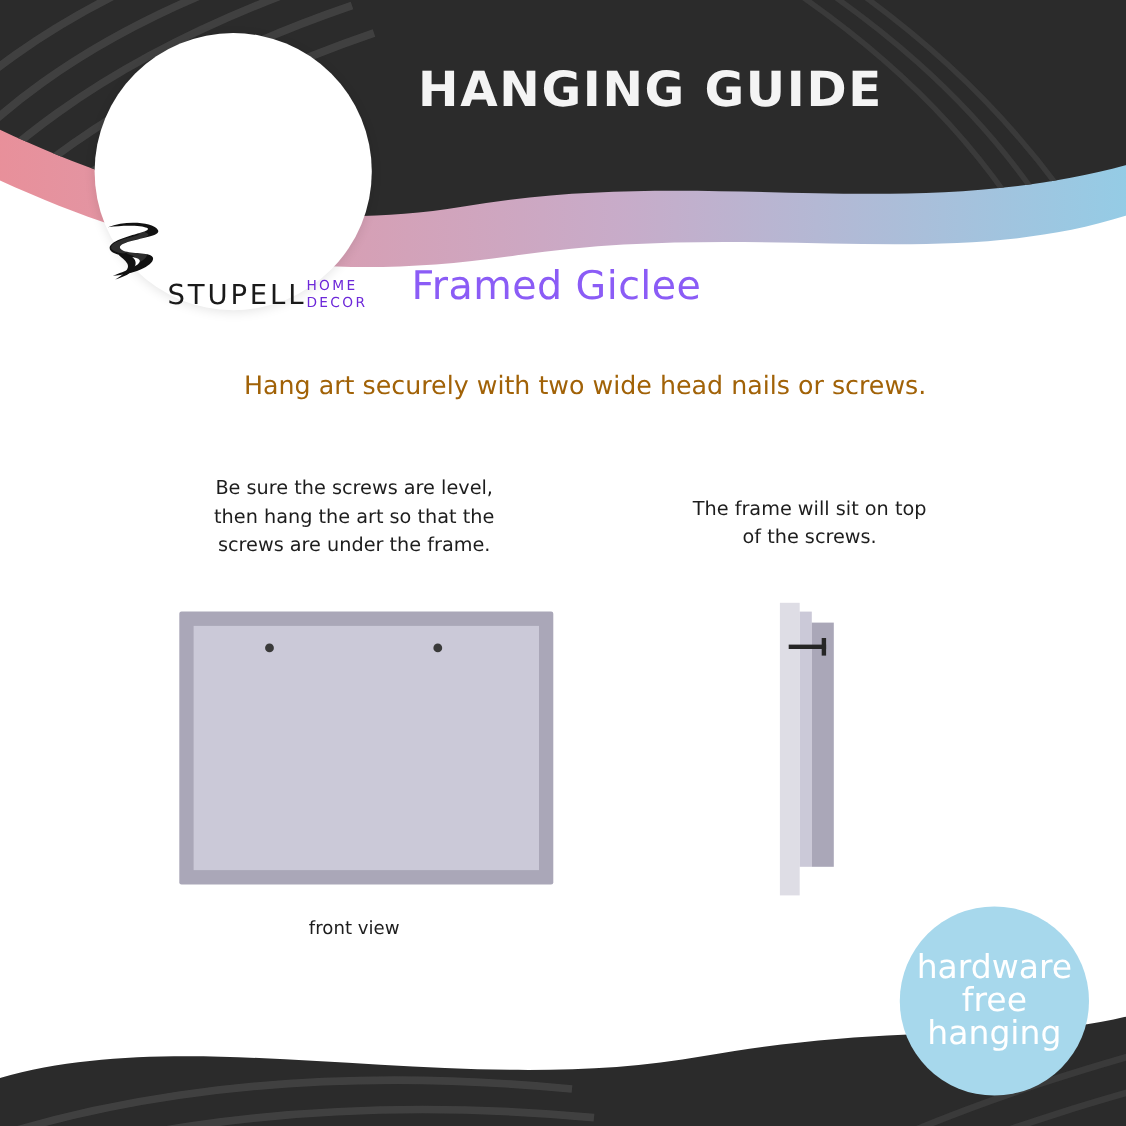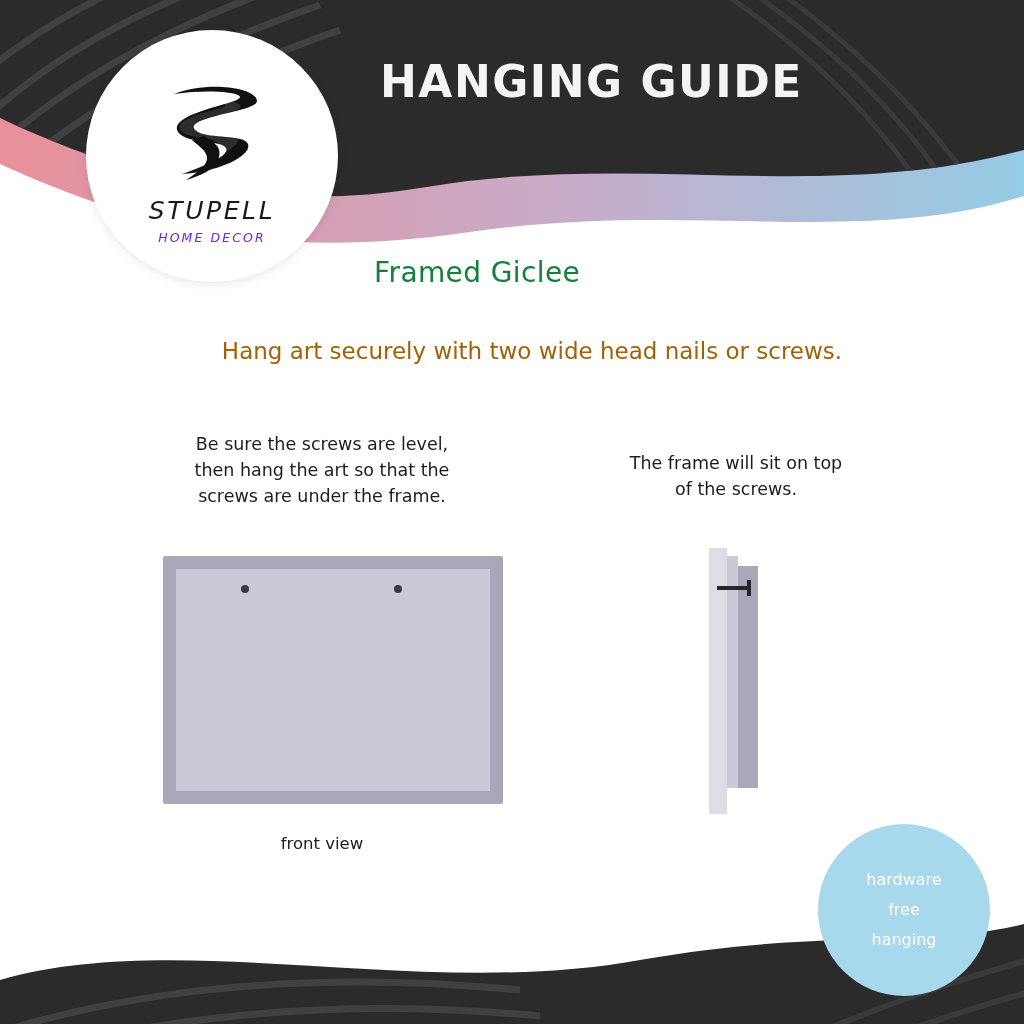--- a/index.html
+++ b/index.html
@@ -27,25 +27,24 @@
 
   
   #logo-badge {
     position: absolute;
     left: 86px; top: 30px;
     width: 252px; height: 252px;
     border-radius: 50%;
     background: #ffffff;
     box-shadow: 0 2px 10px rgba(0,0,0,0.10);
     display: flex;
-    flex-direction: column;
-    align-items: center;
+    flex-direction: row;
+    align-items: flex-end;
     justify-content: flex-start;
     padding-top: 46px;
-    font-style: italic;
   }
   #logo-mark { width: 120px; height: 110px; }
   .logo-name {
     font-family: "DejaVu Sans", sans-serif;
     font-size: 25px;
     letter-spacing: 2.6px;
     color: #1a1a1a;
     margin-top: 10px;
     font-weight: 400;
   }
@@ -62,24 +61,24 @@
     position: absolute;
     left: 380px; top: 56px;
     font-family: "DejaVu Sans", sans-serif;
     font-weight: bold;
     font-size: 44px;
     letter-spacing: 1.5px;
     color: #f4f4f4;
   }
   #product-title {
     position: absolute;
-    left: 374px; top: 256px;
-    font-family: "DejaVu Sans", sans-serif;
-    font-size: 28px;
-    color: #15803d;
+    left: 374px; top: 240px;
+    font-family: "DejaVu Sans", sans-serif;
+    font-size: 36px;
+    color: #8b5cf6;
     letter-spacing: 0.4px;
   }
   #lead-instruction {
     position: absolute;
     left: 0; top: 338px;
     width: 1024px;
     text-align: center;
     font-family: "DejaVu Sans", sans-serif;
     font-size: 23px;
     color: #a16207;
@@ -171,21 +170,21 @@
     width: 172px; height: 172px;
     border-radius: 50%;
     background: #a7d8ec;
     display: flex;
     align-items: center;
     justify-content: center;
     text-align: center;
   }
   #hardware-badge-text {
     font-family: "DejaVu Sans", sans-serif;
-    font-size: 16px;
+    font-size: 30px;
     line-height: 30px;
     color: #ffffff;
     white-space: pre-line;
   }
 </style>
 </head>
 <body>
 
 <div id="page">
 

